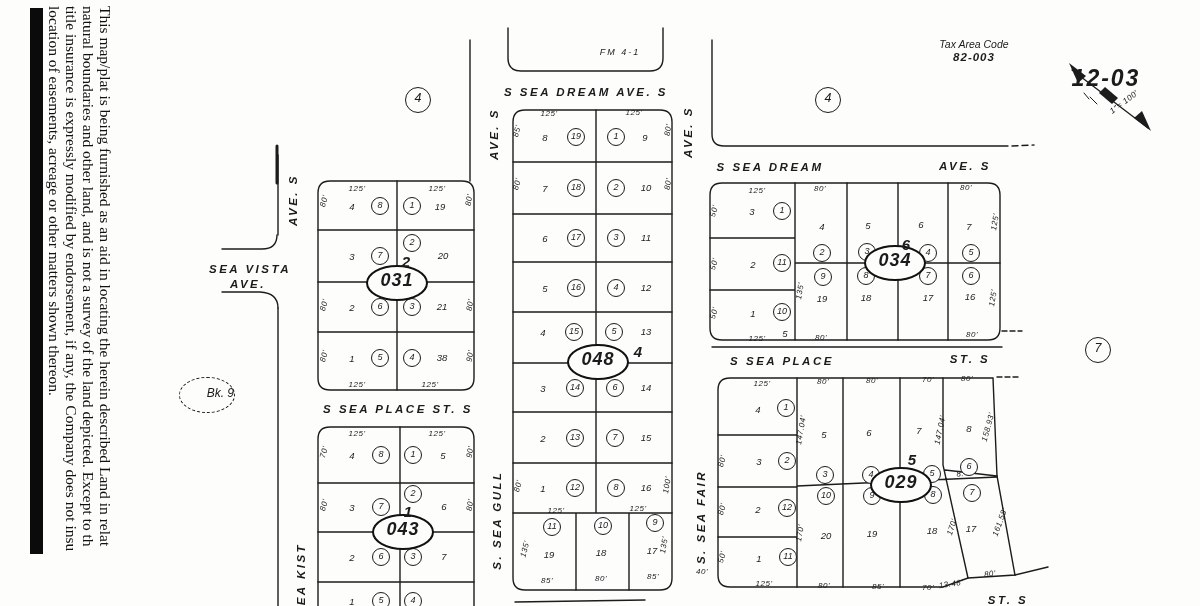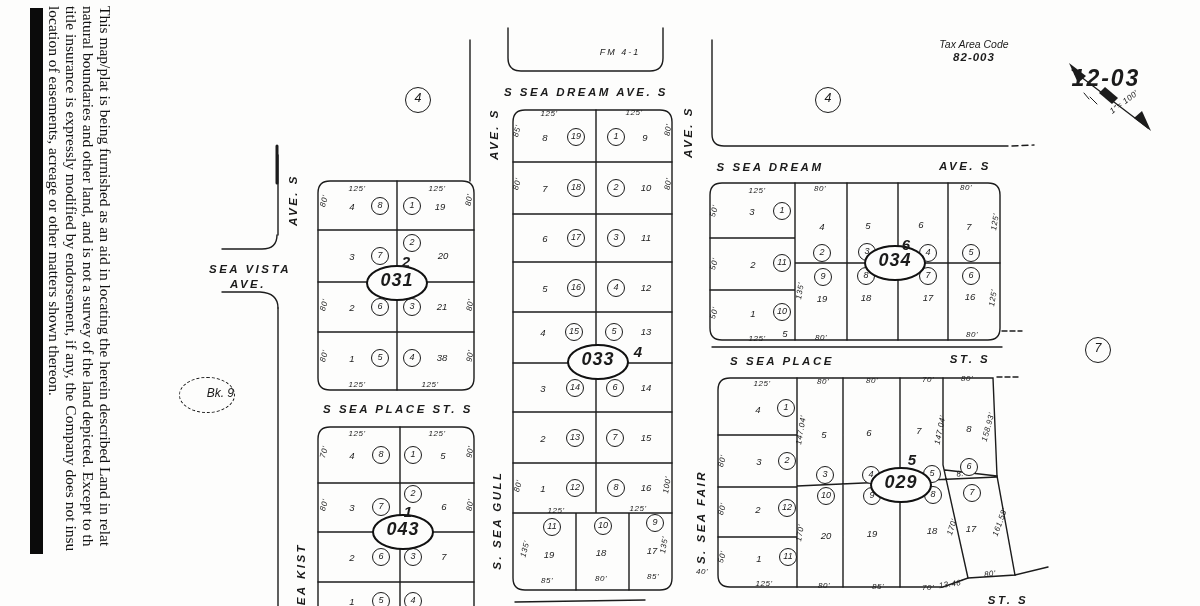--- a/index.html
+++ b/index.html
@@ -288,21 +288,21 @@
       <div class="mt lotc" style="left: 933px; top: 495px;">8</div>
       <div class="mt lotc" style="left: 972px; top: 493px;">7</div>
       <div class="mt refc" style="left: 418px; top: 100px;">4</div>
       <div class="mt refc" style="left: 828px; top: 100px;">4</div>
       <div class="mt refc" style="left: 1098px; top: 350px;">7</div>
       <div class="mt book" style="left: 207px; top: 395px;">Bk. 9</div>
       <div class="mt blkE" style="left: 397px; top: 283px;">031</div>
       <div class="mt blkN" style="left: 406px; top: 261px;">2</div>
       <div class="mt blkE" style="left: 403px; top: 532px;">043</div>
       <div class="mt blkN" style="left: 408px; top: 511px;">1</div>
-      <div class="mt blkE" style="left: 598px; top: 362px;">033</div>
+      <div class="mt blkE" style="left: 598px; top: 362px;">048</div>
       <div class="mt blkN" style="left: 638px; top: 351px;">4</div>
       <div class="mt blkE" style="left: 895px; top: 263px;">034</div>
       <div class="mt blkN" style="left: 906px; top: 244px;">6</div>
       <div class="mt blkE" style="left: 901px; top: 485px;">029</div>
       <div class="mt blkN" style="left: 912px; top: 459px;">5</div>
       <div class="mt dim" style="left: 1124px; top: 102px; transform: translate(-50%, -50%) rotate(-37deg);">1"= 100'</div>
     </div>
 
   <div class="subtitle" style="left:620px;top:52px;">FM  4-1</div>
   <div class="taxlabel" style="left:974px;top:44px;">Tax Area Code</div>

